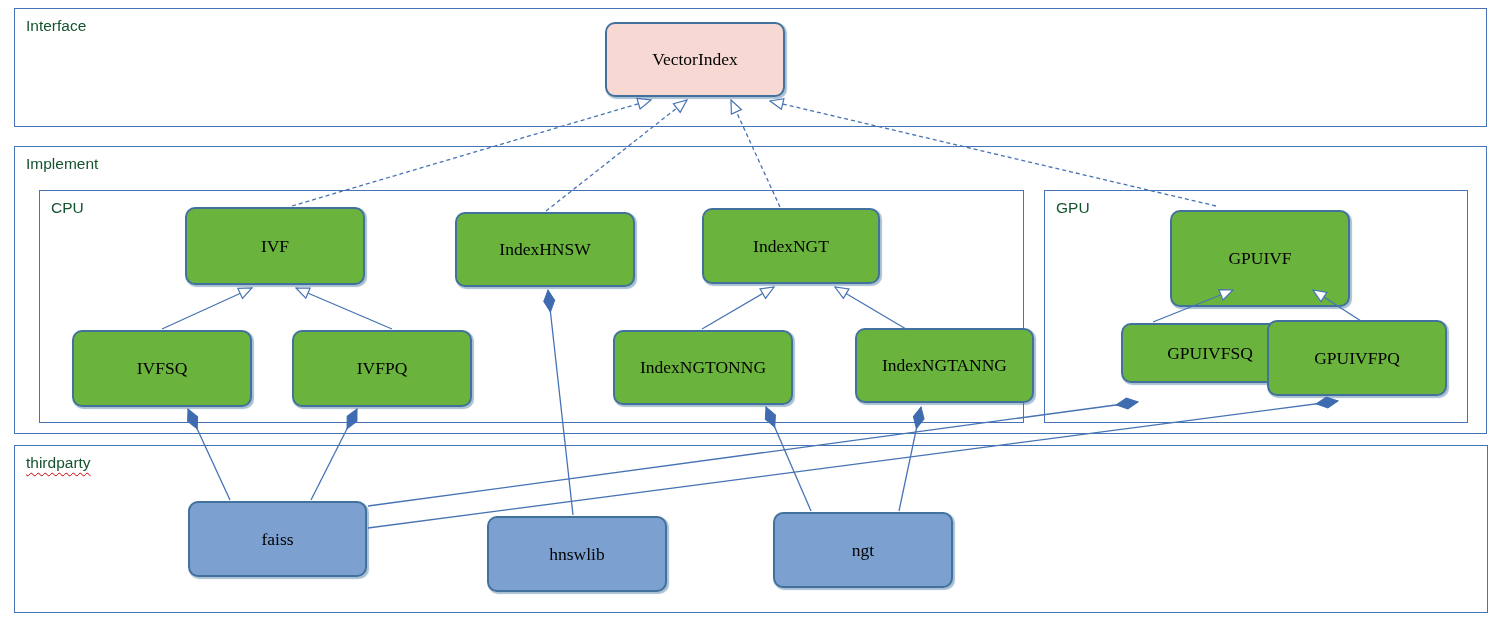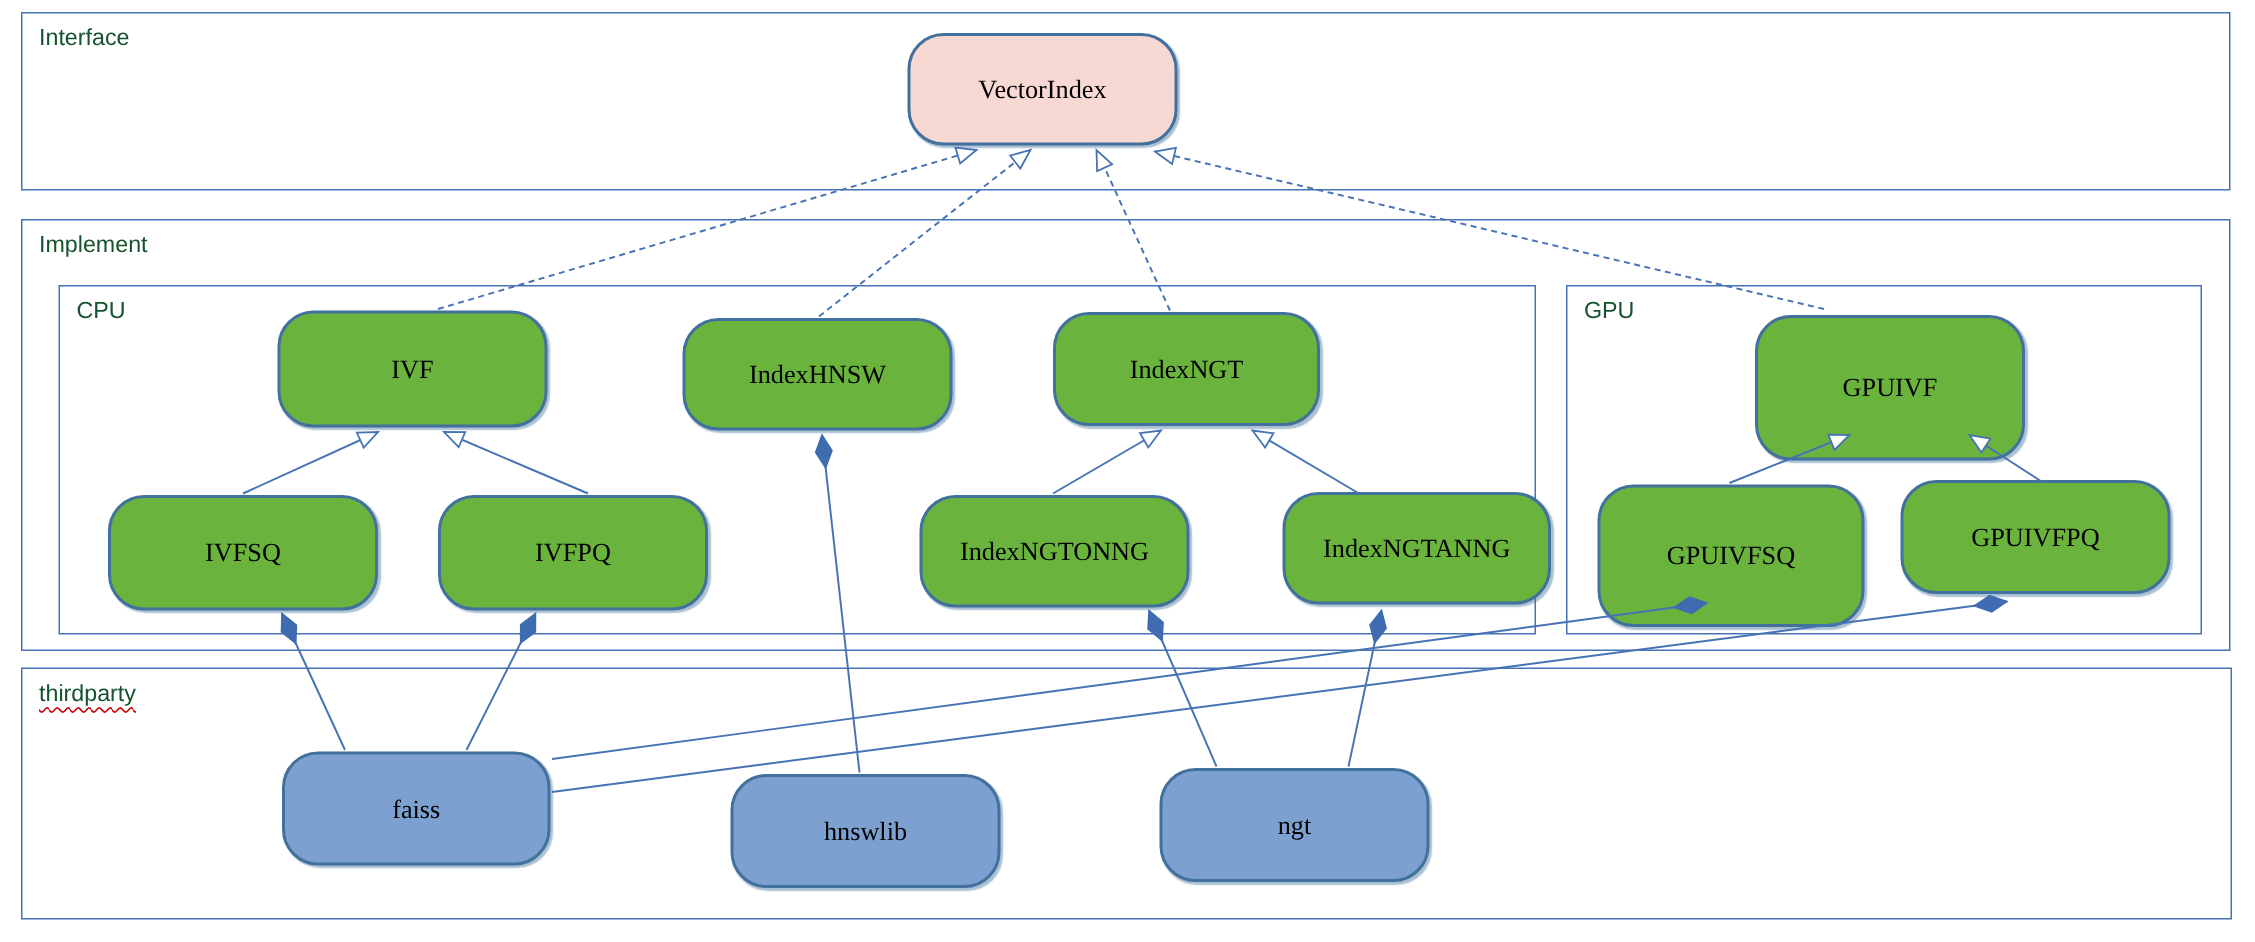--- a/index.html
+++ b/index.html
@@ -9,37 +9,37 @@
   .container{position:absolute;border:1.5px solid #4673b4;background:transparent;box-sizing:border-box;}
   .clabel{position:absolute;left:11px;top:8px;font-size:15.5px;color:#14532d;
           font-family:"Liberation Sans",sans-serif;white-space:nowrap;}
   .clabel.wavy{text-decoration:underline wavy #cc0000;text-decoration-thickness:1px;text-underline-offset:4px;}
   #c-interface {left:14px; top:8px;  width:1473px; height:119px;}
   #c-implement {left:14px; top:146px;width:1473px; height:288px;}
   #c-cpu       {left:39px; top:190px;width:985px;  height:233px;}
   #c-gpu       {left:1044px;top:190px;width:424px; height:233px;padding-left:10px;}
   #c-thirdparty{left:14px; top:445px;width:1474px; height:168px;}
   
-  .node{position:absolute;box-sizing:border-box;border:2px solid #41719c;border-radius:24px;
+  .node{position:absolute;box-sizing:border-box;border:2px solid #41719c;border-radius:10px;
         display:flex;align-items:center;justify-content:center;
         font-family:"Liberation Serif",serif;font-size:17.5px;color:#000;
         box-shadow:1.5px 1.5px 1px rgba(65,113,156,.45);}
   .node.green{background:#6ab43e;}
   .node.pink {background:#f8d8d2;}
   .node.blue {background:#7ca1d1;}
   #n-vectorindex  {left:605px; top:22px;  width:180px; height:75px;}
   #n-ivf          {left:185px; top:207px; width:180px; height:78px;}
   #n-indexhnsw    {left:455px; top:212px; width:180px; height:75px;}
   #n-indexngt     {left:702px; top:208px; width:178px; height:76px;}
   #n-ivfsq        {left:72px;  top:330px; width:180px; height:77px;}
   #n-ivfpq        {left:292px; top:330px; width:180px; height:77px;}
   #n-indexngtonng {left:613px; top:330px; width:180px; height:75px;align-items:center;}
   #n-indexngtanng {left:828px; top:328px; width:179px; height:75px;margin-left:27px;}
   #n-gpuivf       {left:1170px;top:210px; width:180px; height:97px;text-align:right;}
-  #n-gpuivfsq     {left:1065px;top:323px; width:178px; height:95px;}
+  #n-gpuivfsq     {left:1121px;top:323px; width:178px; height:60px;}
   #n-gpuivfpq     {left:1267px;top:320px; width:180px; height:76px;}
   #n-faiss        {left:188px; top:501px; width:179px; height:76px;}
   #n-hnswlib      {left:487px; top:516px; width:180px; height:76px;}
   #n-ngt          {left:773px; top:512px; width:180px; height:76px;}
   
   svg.edges{position:absolute;left:0;top:0;pointer-events:none;}
   .rel-line{stroke:#4673b4;stroke-width:1.3;fill:none;}
   .rel-dashed{stroke-dasharray:4 3;}
 </style>
 </head>

